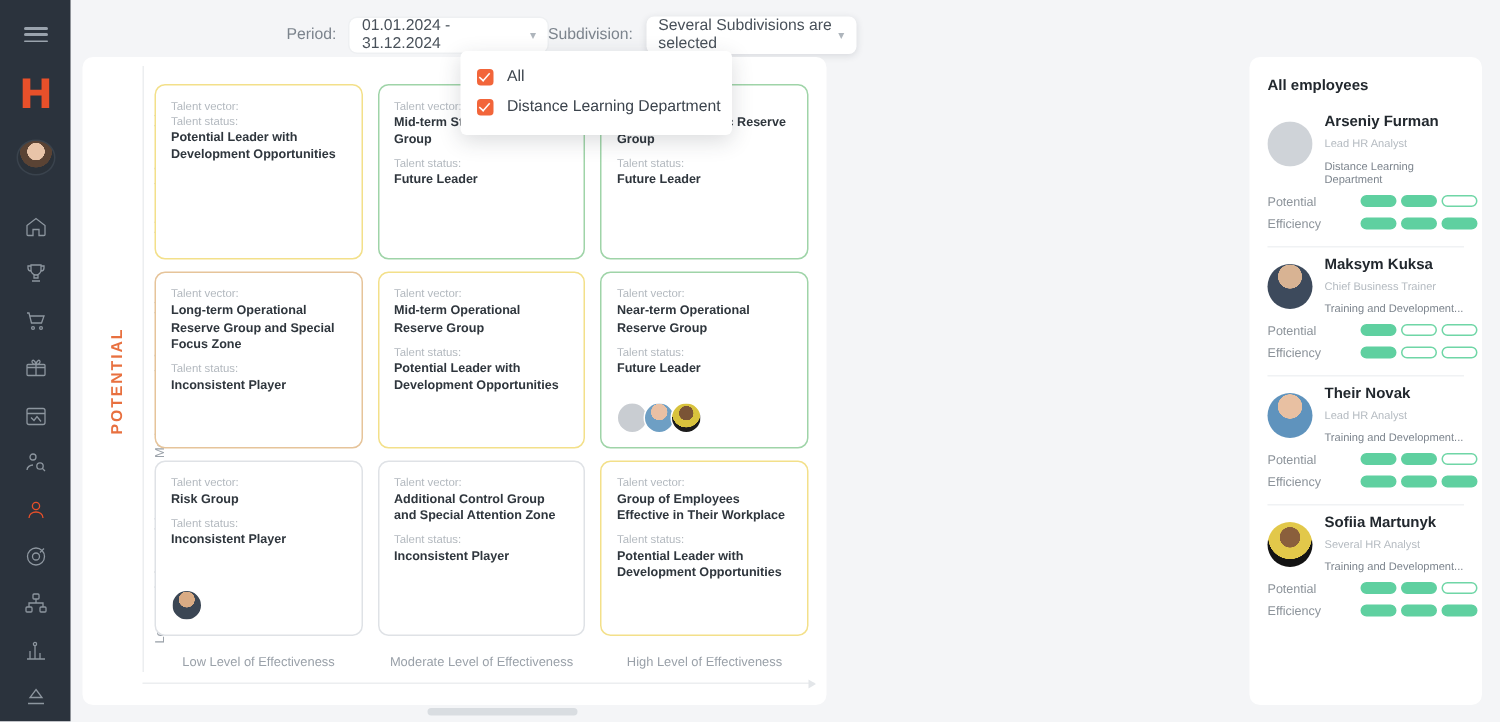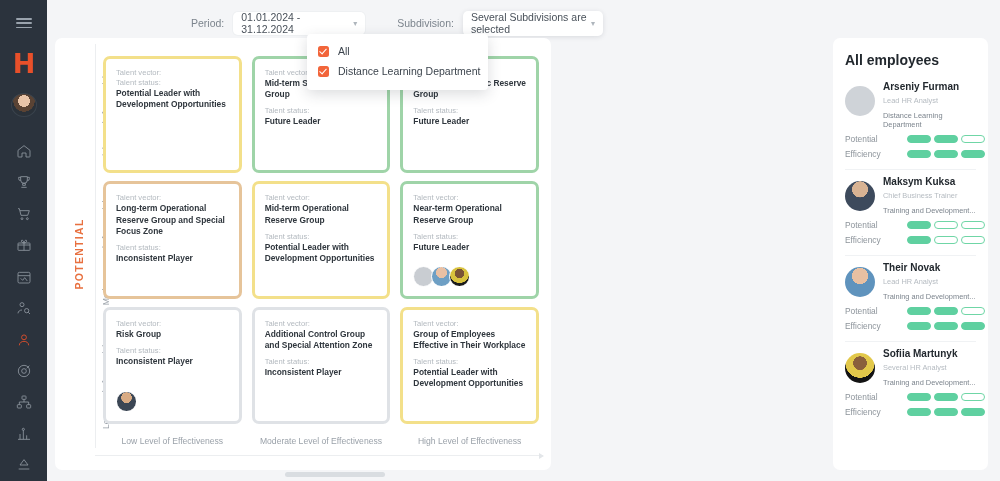--- a/index.html
+++ b/index.html
@@ -103,21 +103,21 @@
   }
   .rowlabel {
     position: absolute; left: 44px; width: 14px;
     display: flex; align-items: center; justify-content: center;
   }
   .rowlabel span {
     transform: rotate(-90deg); white-space: nowrap;
     font-size: 8.6px; color: #9aa1a9;
   }
   .cell {
-    border: 3px solid #000000; border-radius: 7px; padding: 9px 10px;
+    border: 1px solid #000000; border-radius: 7px; padding: 9px 10px;
     position: relative; overflow: hidden; background: #fff;
   }
   .cell.c-yellow { border-color: #f3e08a; }
   .cell.c-green  { border-color: #9fd4a8; }
   .cell.c-orange { border-color: #e6c49a; }
   .cell.c-gray   { border-color: #dfe2e6; }
   .lbl { font-size: 7.6px; color: #b3b9bf; margin-bottom: 1px; }
   .val { font-size: 8.4px; color: #2f363d; font-weight: 700; line-height: 1.33; margin-bottom: 6px; }
   .cell-avatars { display: flex; position: absolute; bottom: 9px; left: 10px; }
   .cav { width: 21px; height: 21px; border-radius: 50%; margin-right: -3px; border: 1.5px solid #fff; }
@@ -140,21 +140,21 @@
     border-left: 5px solid #e3e6e9;
     border-top: 3px solid transparent; border-bottom: 3px solid transparent;
   }
 
   
   .emp-panel {
     position: absolute; right: 12px; top: 38px; width: 155px; height: 432px;
     background: #fff; border-radius: 7px; padding: 14px 12px 0 12px;
     overflow: hidden;
   }
-  .emp-title { font-size: 14px; font-weight: 700; color: #22282e; margin-bottom: 13px; }
+  .emp-title { font-size: 10px; font-weight: 700; color: #22282e; margin-bottom: 13px; }
   .emp-card { padding-bottom: 10px; margin-bottom: 6px; border-bottom: 1px solid #f0f2f4; }
   .emp-card:last-child { border-bottom: none; }
   .emp-top { display: flex; }
   .emp-ava { width: 30px; height: 30px; border-radius: 50%; flex-shrink: 0; margin-right: 8px; margin-top: 5px; }
   .ava-p1 { background: radial-gradient(circle at 50% 30%, #cfd3d8 0 33%, #cfd3d8 34%), #dde0e4; }
   .ava-p2 { background: radial-gradient(circle at 50% 28%, #d8b393 0 30%, #3d4a5c 31%); }
   .ava-p3 { background: radial-gradient(circle at 50% 30%, #e8c0a2 0 31%, #5f93bd 32%); }
   .ava-p4 { background: radial-gradient(circle at 50% 34%, #8a5f3c 0 27%, #e2c84a 28% 58%, #131313 59%); }
   .emp-name { font-size: 10px; font-weight: 700; color: #22282e; margin-bottom: 4px; }
   .emp-role { font-size: 7.4px; color: #b5bbc1; margin-bottom: 6px; }
@@ -257,21 +257,21 @@
 
   <div class="main">
 
     <div class="toolbar">
       <div style="width:144px"></div>
       <span class="tb-label">Period:</span>
       <div class="sel-period">
         <span>01.01.2024 - 31.12.2024</span>
         <span class="caret">▾</span>
       </div>
-      <span class="tb-label" style="margin-left:32px">Subdivision:</span>
+      <span class="tb-label" style="">Subdivision:</span>
       <div class="sel-sub">
         <span>Several Subdivisions are selected</span>
         <span class="caret">▾</span>
       </div>
     </div>
 
     <div class="dropdown">
       <div class="dd-item">
         <span class="cbx"></span>
         <span>All</span>

